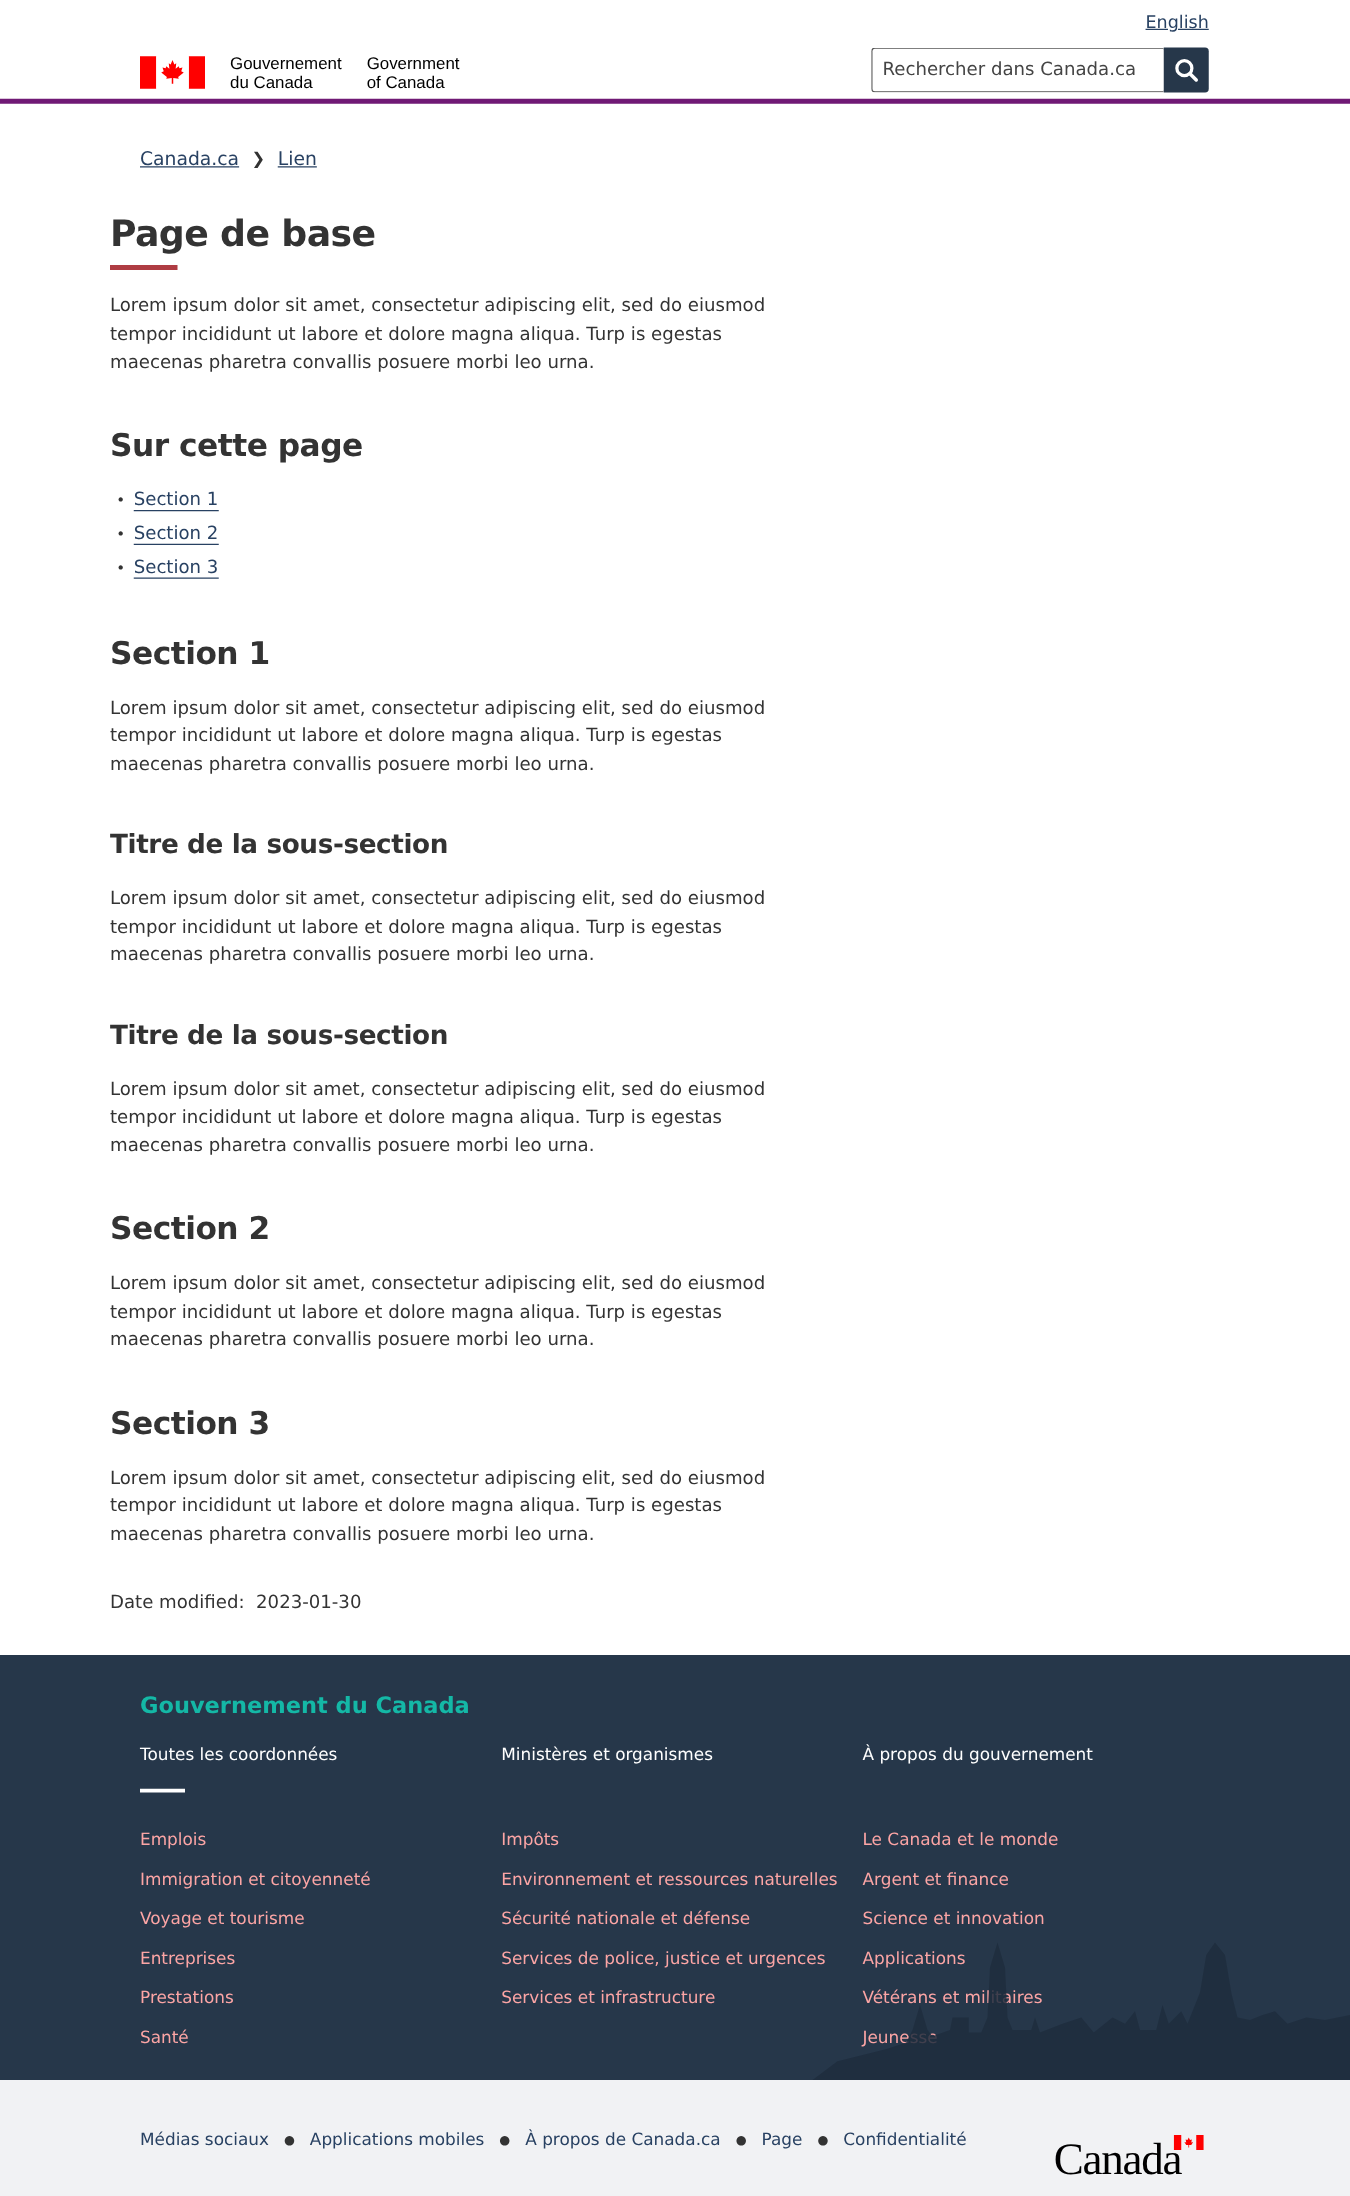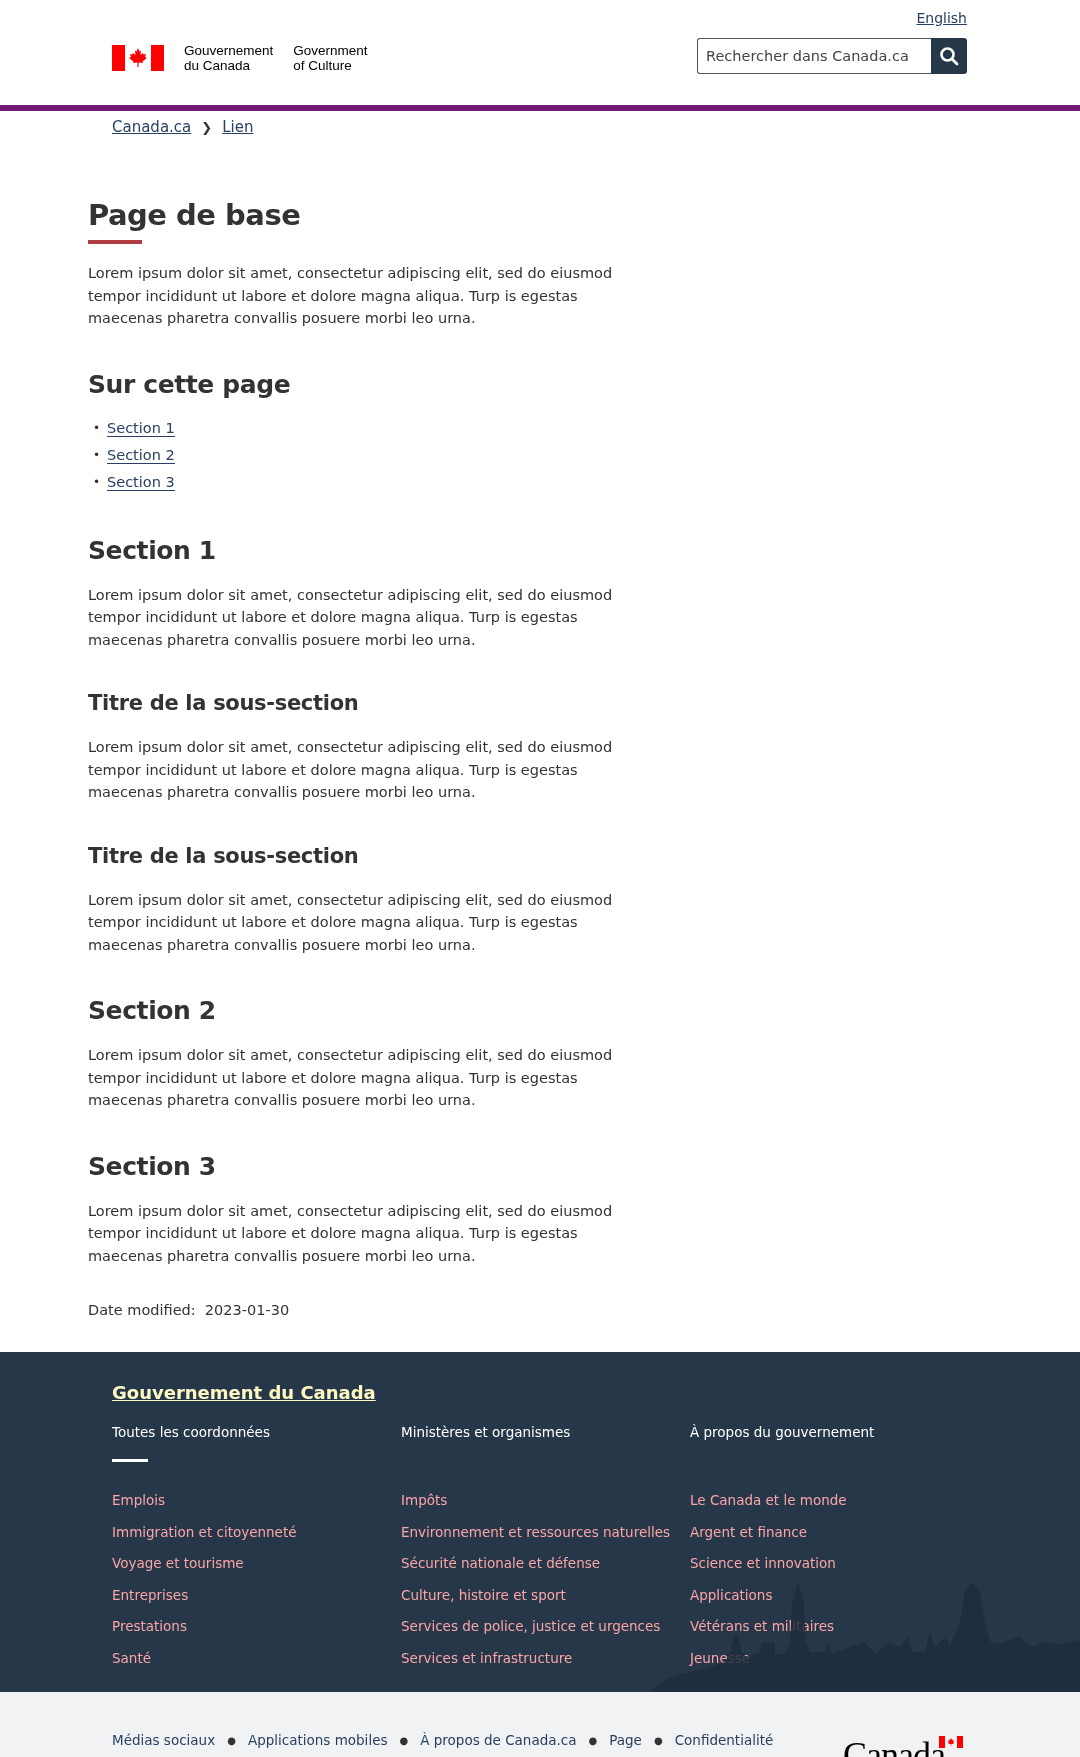--- a/index.html
+++ b/index.html
@@ -1,20 +1,20 @@
 <!DOCTYPE html>
 <html><head>
 <meta charset="utf-8">
 <style>
   * { box-sizing: border-box; margin: 0; padding: 0; }
   html, body { width: 1080px; background: #fff; }
   body { font-family: "DejaVu Sans", sans-serif; color: #333; font-size: 16px; }
   .wrap { width: 1080px; position: relative; }
   
-  .hdr { position: relative; height: 111px; border-bottom: 6px solid #701a75; }
+  .hdr { position: relative; height: 83px; border-bottom: 4px solid #701a75; }
   .lang { position: absolute; right: 113px; top: 10px; font-size: 14px; color: #284162; text-decoration: underline; }
   .brand { position: absolute; left: 112px; top: 43px; display: flex; align-items: center; }
   .flag { width: 52px; height: 26px; display: flex; }
   .flag .r { width: 13px; background: #ff0000; }
   .flag .w { width: 26px; background: #fff; position: relative; }
   .flag .w svg { position: absolute; left: 3px; top: 2px; }
   .sig { font-family: "Liberation Sans", sans-serif; font-size: 13.5px; line-height: 15px; color: #000; margin-left: 20px; }
   .sig + .sig { margin-left: 20px; }
   .search { position: absolute; left: 697px; top: 38px; display: flex; }
   .search input { width: 234px; height: 36px; border: 1px solid #555; border-right: none; border-radius: 3px 0 0 3px; padding: 0 8px; font-family: "DejaVu Sans", sans-serif; font-size: 14.5px; color: #333; }
@@ -31,21 +31,21 @@
   .intro { margin-top: 18px; }
   h2 { font-size: 25px; font-weight: bold; color: #333; letter-spacing: -0.4px; }
   h3 { font-size: 21px; font-weight: bold; color: #333; letter-spacing: -0.3px; }
   ul.toc { list-style: none; margin-top: 16px; }
   ul.toc li { font-size: 14.5px; line-height: 27px; padding-left: 19px; position: relative; }
   ul.toc li::before { content: "•"; position: absolute; left: 5px; color: #333; font-size: 12px; }
   ul.toc a { color: #284162; text-decoration: none; border-bottom: 1px solid #284162; }
   .date { font-size: 14.5px; color: #333; }
   
   .ft { background: #26374a; height: 340px; position: relative; overflow: hidden; color: #fff; }
-  .ft h3 { color: #fef9c3; font-size: 18px; position: absolute; left: 112px; top: 30px; letter-spacing: 0; text-decoration: underline; }
+  .ft h3 { color: #14b8a6; font-size: 18px; position: absolute; left: 112px; top: 30px; letter-spacing: 0; }
   .ftcol { position: absolute; top: 72px; font-size: 13.5px; }
   .ftcol .head { color: #fff; display: block; }
   .ftcol .list { margin-top: 45px; }
   .ftcol .list a { display: block; color: #fca5a5; text-decoration: none; line-height: 31.5px; }
   .ftbar { position: absolute; left: 112px; top: 107px; width: 36px; height: 3px; background: #fff; }
   .skyline { position: absolute; right: 0; bottom: 0; }
   .sub { background: #f1f2f4; height: 102px; position: relative; }
   .sublinks { position: absolute; left: 112px; top: 40px; display: flex; align-items: center; font-size: 13.5px; }
   .sublinks a { color: #284162; text-decoration: none; }
   .sublinks .dot { margin: 0 12px; color: #333; font-size: 10px; }
@@ -66,21 +66,21 @@
             </svg>
         </div>
         <div class="r"></div>
       </div>
       <div class="sig">
         <div>Gouvernement</div>
         <div>du Canada</div>
       </div>
       <div class="sig">
         <div>Government</div>
-        <div>of Culture</div>
+        <div>of Canada</div>
       </div>
     </div>
     <form class="search">
       <input type="text" placeholder="Rechercher dans Canada.ca" style="">
       <button type="submit">
         <svg width="20" height="20" viewBox="0 0 20 20">
             <circle cx="8.5" cy="8.5" r="6" stroke="#fff" stroke-width="2.6" fill="none"></circle>
             <line x1="13" y1="13" x2="18" y2="18" stroke="#fff" stroke-width="2.8" stroke-linecap="round"></line>
           </svg>
       </button>
@@ -140,21 +140,20 @@
           <a>Santé</a>
         </div>
       </div>
       <div class="ftbar"></div>
       <div class="ftcol" style="left:401px;">
         <a class="head">Ministères et organismes</a>
         <div class="list">
           <a>Impôts</a>
           <a>Environnement et ressources naturelles</a>
           <a>Sécurité nationale et défense</a>
-          <a>Culture, histoire et sport</a>
           <a>Services de police, justice et urgences</a>
           <a>Services et infrastructure</a>
         </div>
       </div>
       <div class="ftcol" style="left:690px;">
         <a class="head">À propos du gouvernement</a>
         <div class="list">
           <a>Le Canada et le monde</a>
           <a>Argent et finance</a>
           <a>Science et innovation</a>

